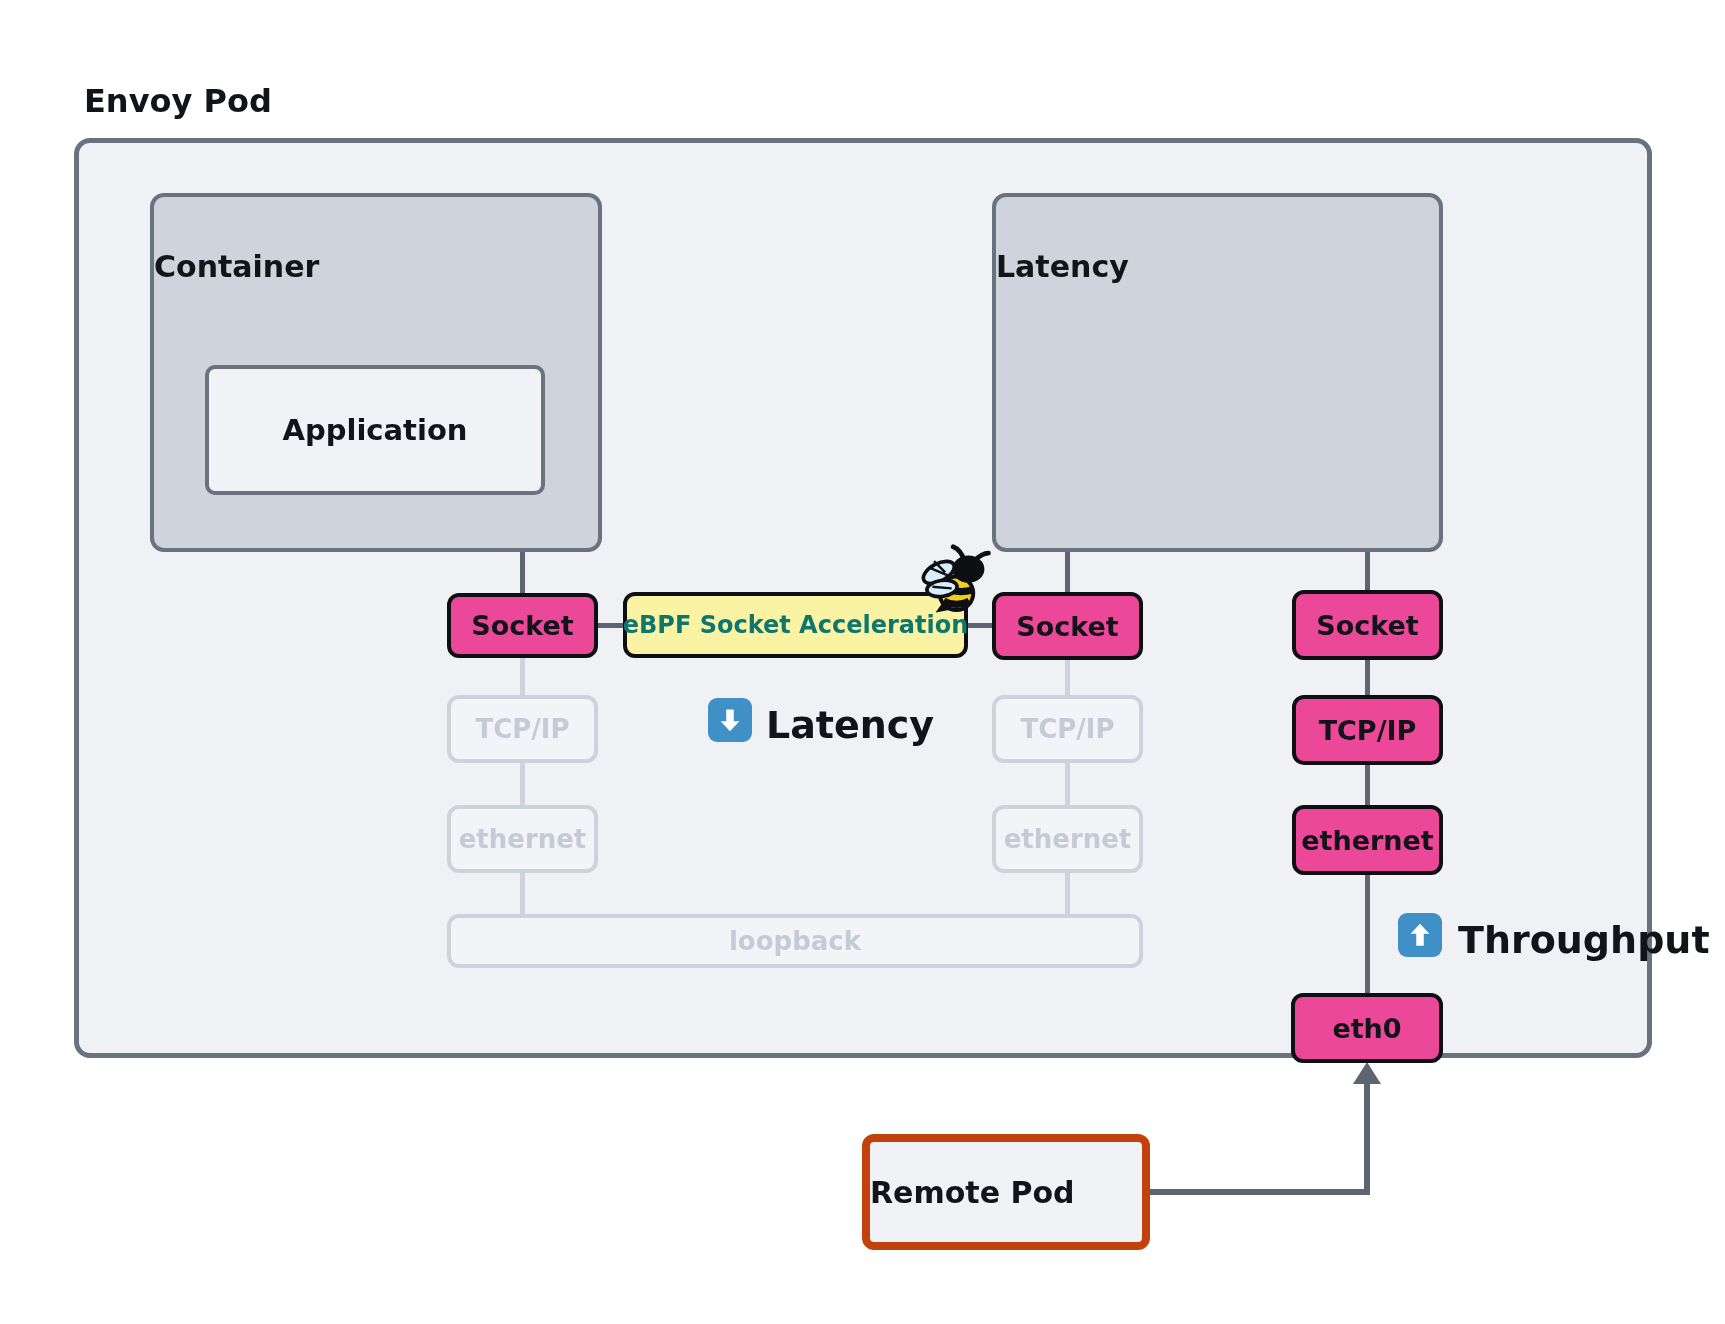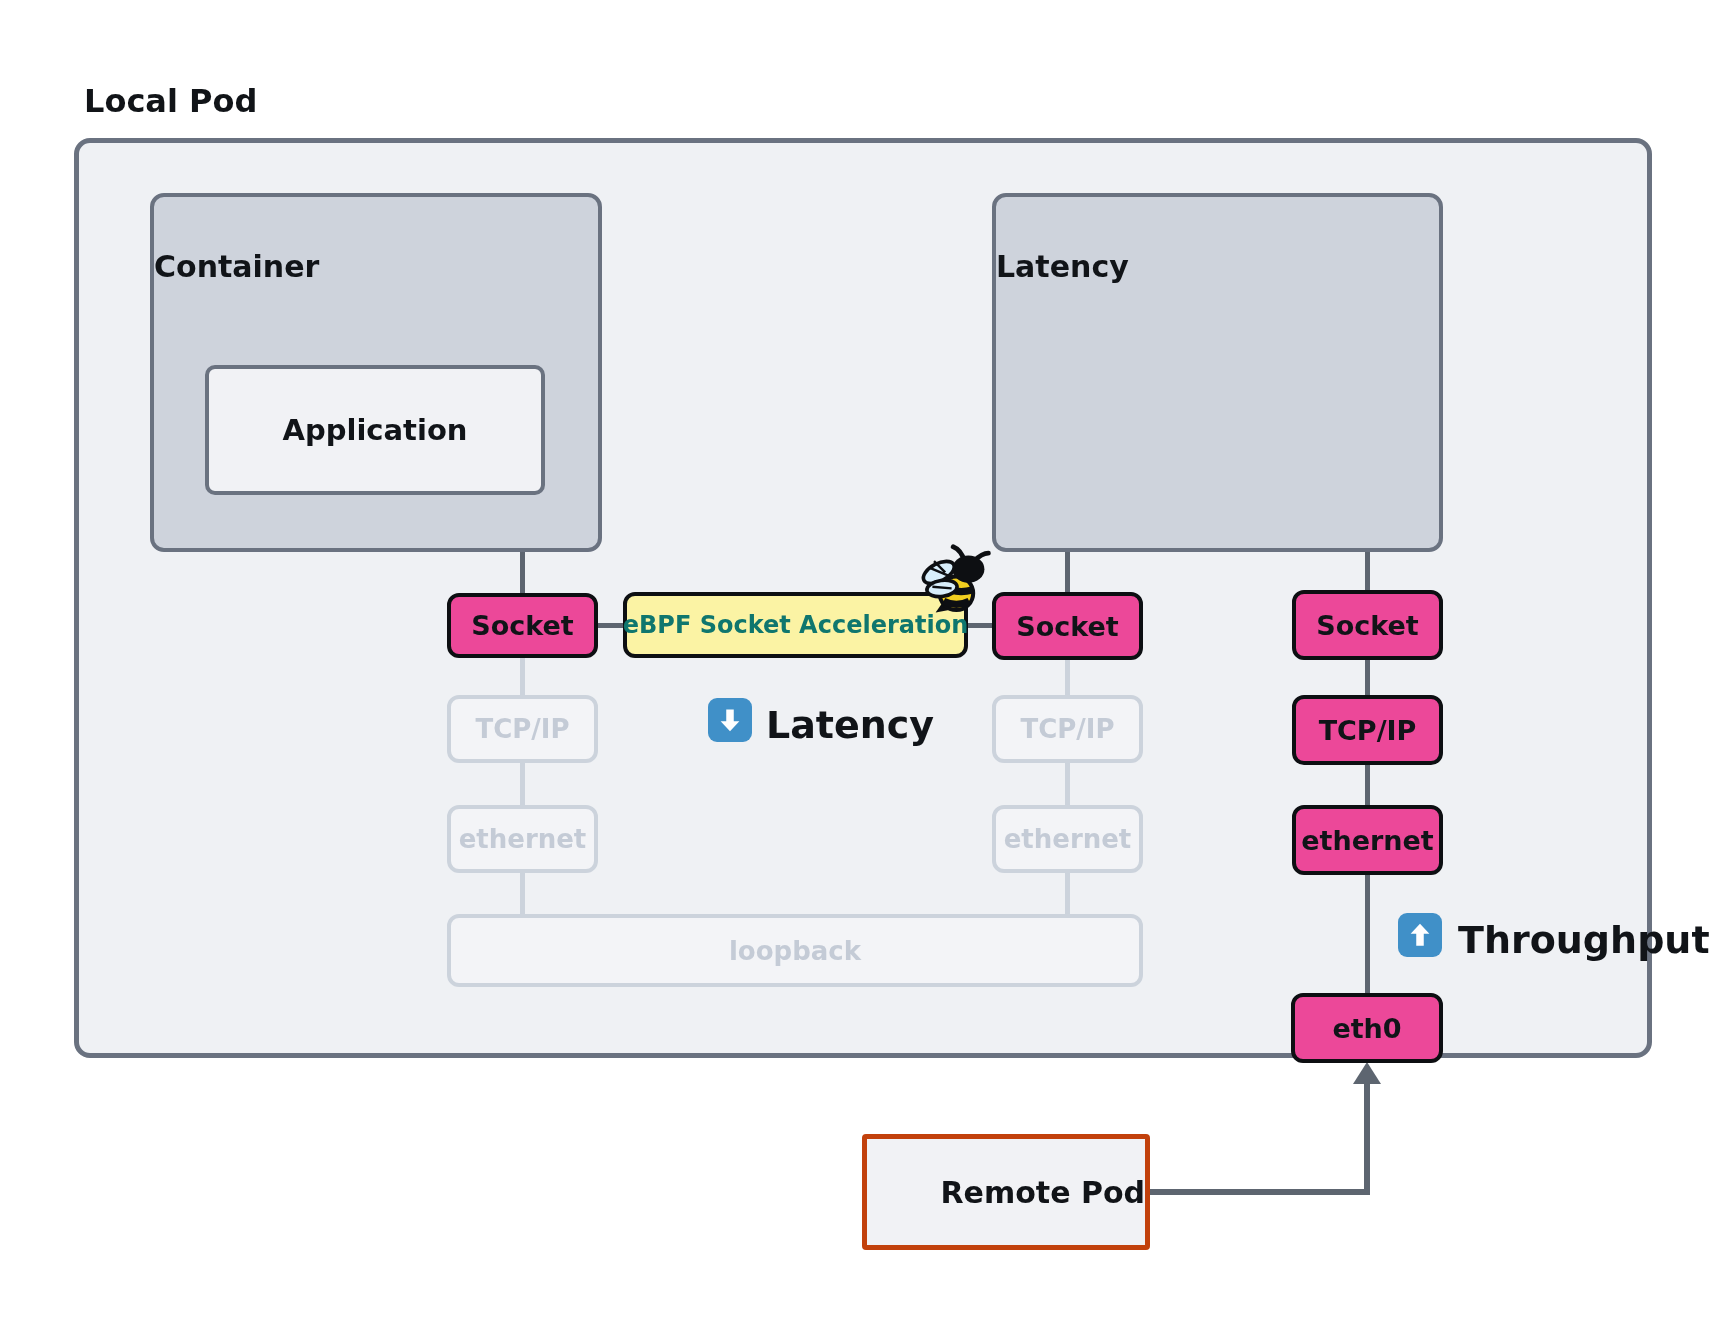--- a/index.html
+++ b/index.html
@@ -30,21 +30,21 @@
     border-right:14px solid transparent;border-bottom:22px solid #5d6570;}
   
   .badge{background:#4090c8;border-radius:9px;display:flex;align-items:center;justify-content:center;}
   .flow-label{font-size:38px;font-weight:700;white-space:nowrap;}
 </style>
 </head>
 <body>
 
 <div class="stage">
 
-  <div class="abs diagram-title" style="left:84px;top:82px;">Local Pod</div>
+  <div class="abs diagram-title" style="left:84px;top:82px;">Envoy Pod</div>
 
   <div class="abs pod-frame" style="left:74px;top:138px;width:1578px;height:920px;"></div>
 
   <div class="abs group-box" style="left:150px;top:193px;width:452px;height:359px;">
     <div class="group-title">Container</div>
   </div>
   <div class="abs inner-box" style="left:205px;top:365px;width:340px;height:130px;">
     <span>Application</span>
   </div>
 
@@ -85,21 +85,21 @@
   <div class="abs node active" style="left:992px;top:592px;width:151px;height:68px;">
     <span>Socket</span>
   </div>
   <div class="abs node muted" style="left:992px;top:695px;width:151px;height:68px;">
     <span>TCP/IP</span>
   </div>
   <div class="abs node muted" style="left:992px;top:805px;width:151px;height:68px;">
     <span>ethernet</span>
   </div>
 
-  <div class="abs node muted" style="left:447px;top:914px;width:696px;height:73px;text-align:right;">
+  <div class="abs node muted" style="left:447px;top:914px;width:696px;height:54px;text-align:right;">
     <span>loopback</span>
   </div>
 
   <div class="abs node active" style="left:1292px;top:590px;width:151px;height:70px;">
     <span>Socket</span>
   </div>
   <div class="abs node active" style="left:1292px;top:695px;width:151px;height:70px;">
     <span>TCP/IP</span>
   </div>
   <div class="abs node active" style="left:1292px;top:805px;width:151px;height:70px;">
@@ -137,21 +137,21 @@
     <ellipse cx="63" cy="34" rx="20" ry="17" fill="#0d0f12"></ellipse>
 
     <g>
       <ellipse cx="26" cy="38" rx="21" ry="11" fill="#d8eefb" stroke="#0d0f12" stroke-width="4.5" transform="rotate(-28 26 38)"></ellipse>
       <ellipse cx="30" cy="58" rx="19" ry="10" fill="#d8eefb" stroke="#0d0f12" stroke-width="4.5" transform="rotate(-8 30 58)"></ellipse>
       <path d="M14 32 L38 42 M20 24 L34 38 M18 56 L42 58" stroke="#0d0f12" stroke-width="3" fill="none"></path>
     </g>
   </svg>
 
   <div class="abs" style="left:862px;top:1134px;width:288px;height:116px;background:#f1f2f5;
-       border:5px solid #c2410c;border-radius:4px;display:flex;align-items:center;justify-content:flex-end;
+       border:8px solid #c2410c;border-radius:12px;display:flex;align-items:center;justify-content:flex-start;
        font-size:30px;font-weight:700;">
     <span>Remote Pod</span>
   </div>
   <div class="abs line" style="left:1150px;top:1189px;width:220px;height:6px;"></div>
   <div class="abs line" style="left:1364px;top:1080px;width:6px;height:115px;"></div>
   <div class="abs arrow-up" style="left:1353px;top:1062px;"></div>
 
 </div>
 
 </body></html>

